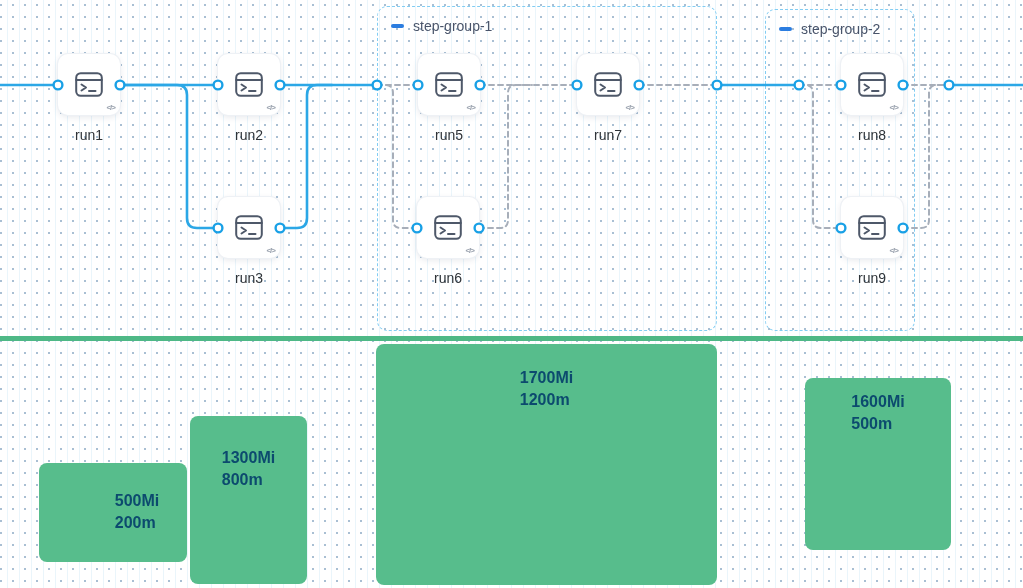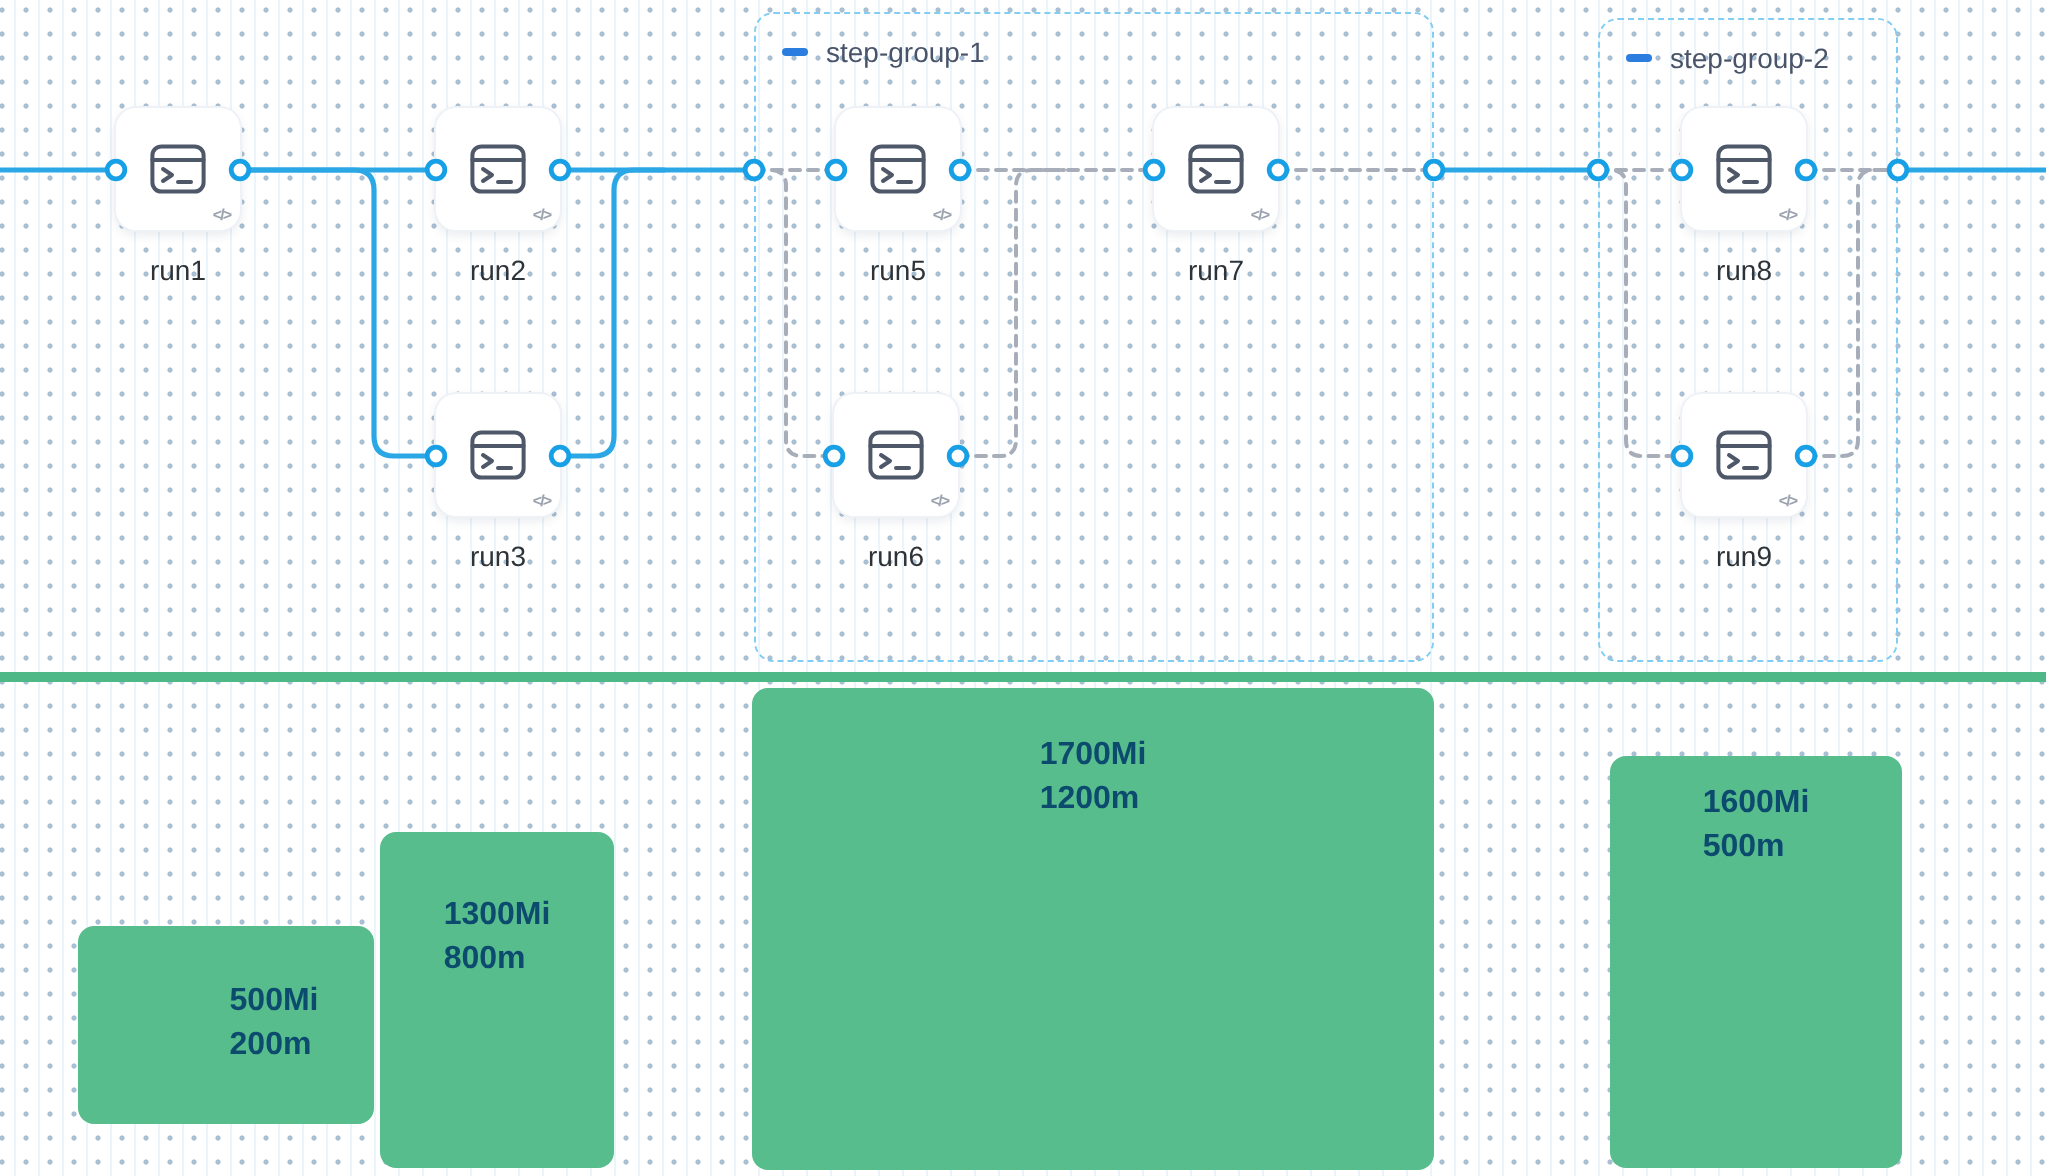--- a/index.html
+++ b/index.html
@@ -37,21 +37,21 @@
 <body>
 
 <div class="canvas">
 
   <div class="group" style="left:377px;top:6px;width:340px;height:325px;">
     <div class="ghead">
       <span class="gdash"></span>
       <span class="glabel">step-group-1</span>
     </div>
   </div>
-  <div class="group" style="left:799px;top:9px;width:150px;height:322px;">
+  <div class="group" style="left:765px;top:9px;width:150px;height:322px;">
     <div class="ghead">
       <span class="gdash"></span>
       <span class="glabel">step-group-2</span>
     </div>
   </div>
 
   <svg class="layer" width="1023" height="588">
     <g fill="none" stroke="#2BA7E6" stroke-width="2.6" stroke-linecap="round">
       <path d="M0 85 H58"></path>
       <path d="M120 85 H218"></path>
@@ -219,20 +219,20 @@
     </div>
   </div>
 
   <div class="bar" style="left:376px;top:344px;width:341px;height:241px;">
     <div class="bar-text" style="margin-top:23px;">
       <div>1700Mi</div>
       <div>1200m</div>
     </div>
   </div>
 
-  <div class="bar" style="left:805px;top:378px;width:146px;height:206px;justify-content:center;">
+  <div class="bar" style="left:805px;top:378px;width:146px;height:172px;justify-content:center;">
     <div class="bar-text" style="margin-top:13px;">
       <div>1600Mi</div>
       <div>500m</div>
     </div>
   </div>
 
 </div>
 
 </body></html>

